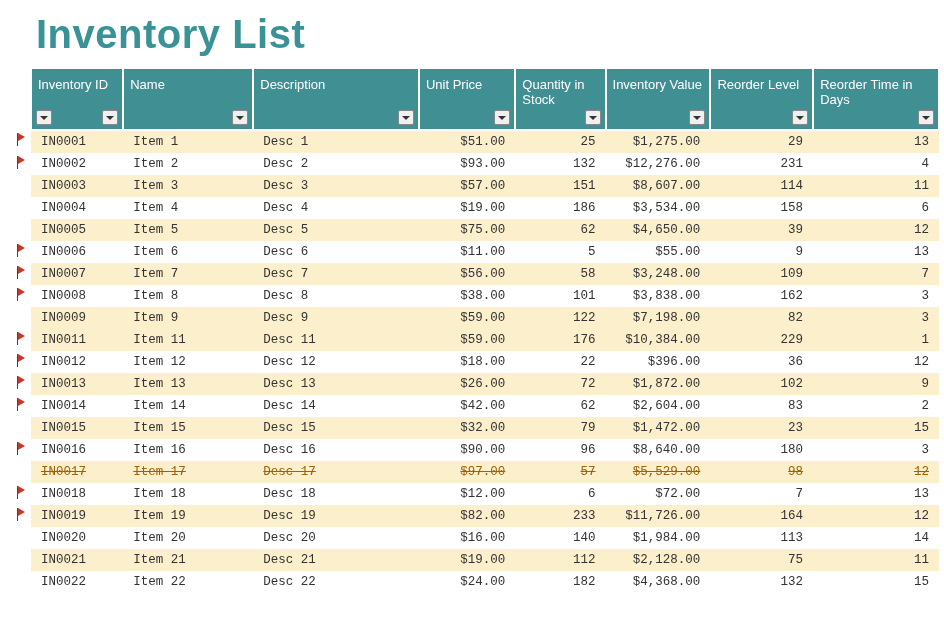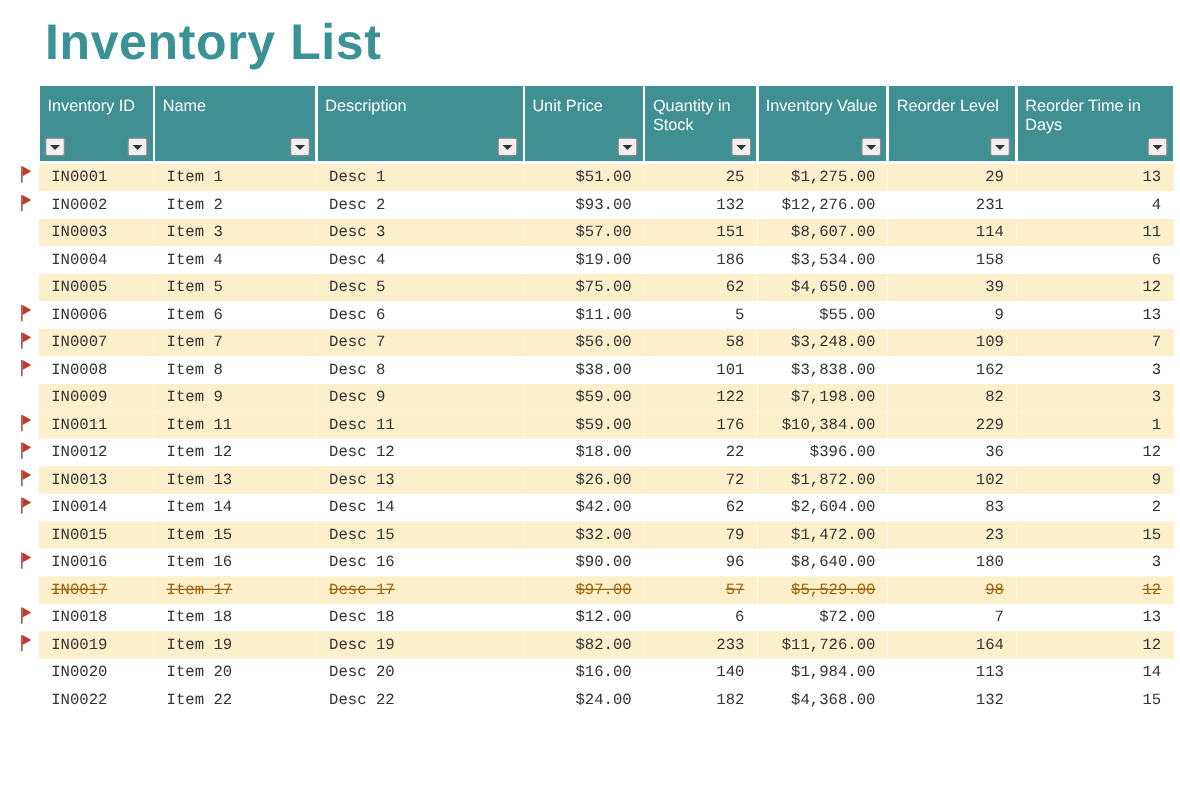--- a/index.html
+++ b/index.html
@@ -373,20 +373,31 @@
           <td></td>
           <td>IN0020</td>
           <td>Item 20</td>
           <td>Desc 20</td>
           <td class="num">$16.00</td>
           <td class="num">140</td>
           <td class="num">$1,984.00</td>
           <td class="num">113</td>
           <td class="num">14</td>
         </tr>
+        <tr class="shaded">
+          <td></td>
+          <td>IN0021</td>
+          <td>Item 21</td>
+          <td>Desc 21</td>
+          <td class="num">$19.00</td>
+          <td class="num">112</td>
+          <td class="num">$2,128.00</td>
+          <td class="num">75</td>
+          <td class="num">11</td>
+        </tr>
         <tr>
           <td></td>
           <td>IN0022</td>
           <td>Item 22</td>
           <td>Desc 22</td>
           <td class="num">$24.00</td>
           <td class="num">182</td>
           <td class="num">$4,368.00</td>
           <td class="num">132</td>
           <td class="num">15</td>

